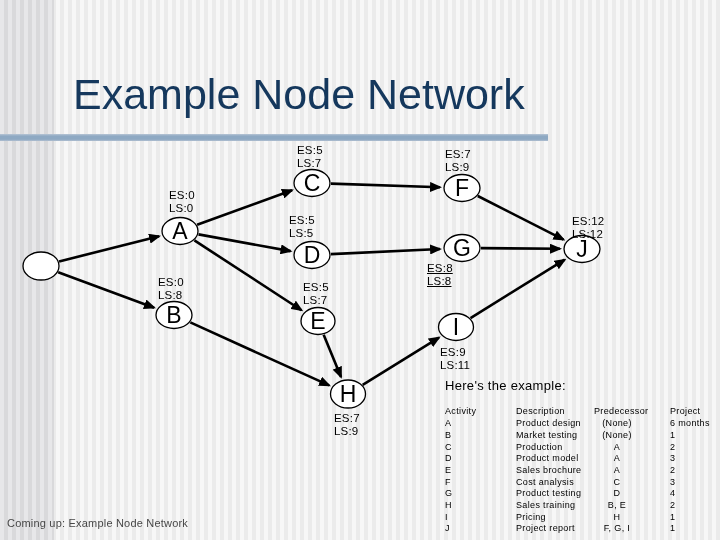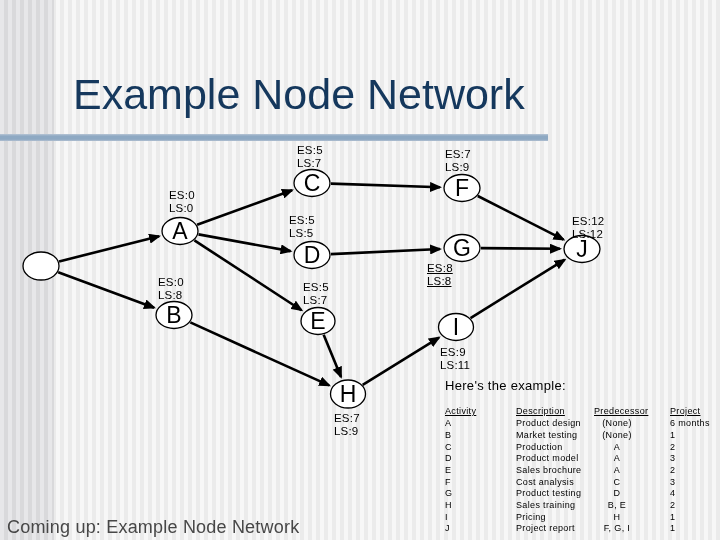--- a/index.html
+++ b/index.html
@@ -22,26 +22,26 @@
   }
   svg.net{position:absolute;left:0;top:0;}
   .edge{stroke:#000;stroke-width:2.6;}
   .node-ellipse{fill:#ffffff;stroke:#000;stroke-width:1.3;}
   .node-letter{font-family:"Liberation Sans",sans-serif;font-size:23px;fill:#000;text-anchor:middle;}
   .nlabel{position:absolute;font-size:11.5px;line-height:12.8px;letter-spacing:0.2px;color:#000;}
   .nlabel div{white-space:nowrap;}
   .intro{position:absolute;left:445px;top:378px;font-size:13px;letter-spacing:0.3px;white-space:nowrap;}
   .xtable{position:absolute;left:445px;top:405px;}
   .xrow{display:flex;height:11.66px;line-height:11.66px;font-size:9px;letter-spacing:0.35px;white-space:nowrap;}
-  .xrow.xhead{height:13.3px;line-height:13.3px;text-decoration:underline;}
+  .xrow.xhead{height:13.3px;line-height:13.3px;}
   .xrow .c0{width:71px;flex:none;}
   .xrow .c1{width:78px;flex:none;}
   .xrow .c2{width:46px;flex:none;text-align:center;}
   .xrow .c3{flex:none;padding-left:30px;}
-  .footer{position:absolute;left:7px;top:517px;font-size:18px;color:#474747;letter-spacing:0.2px;white-space:nowrap;}
+  .footer{position:absolute;left:7px;top:517px;font-size:11px;color:#474747;letter-spacing:0.2px;white-space:nowrap;}
 </style>
 </head>
 <body>
 
 <div class="slide">
   <div class="left-band"></div>
 
   <h1 class="title" style="color: rgb(21, 56, 93);">Example Node Network</h1>
   <div class="title-bar"></div>
 

